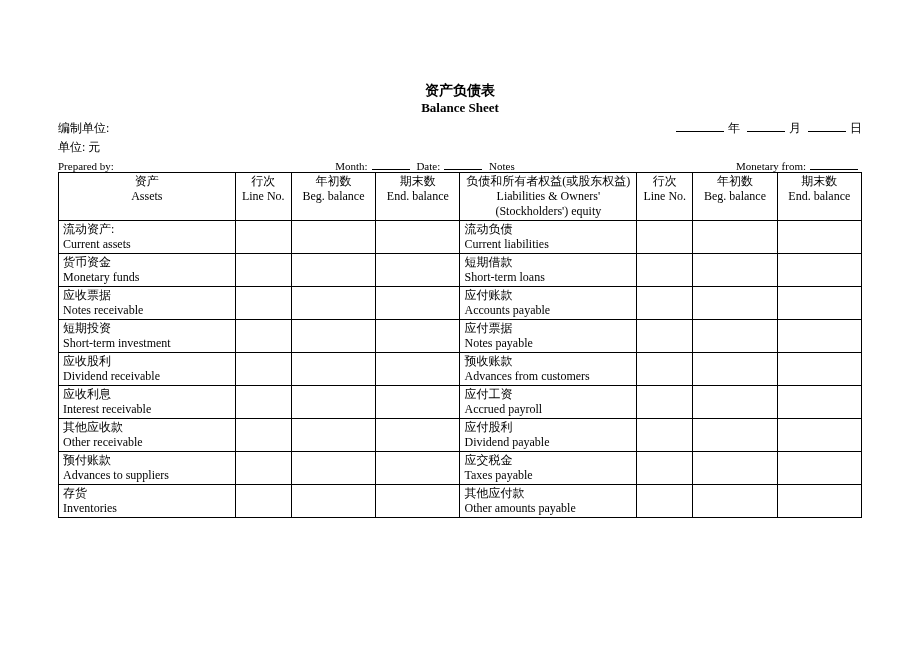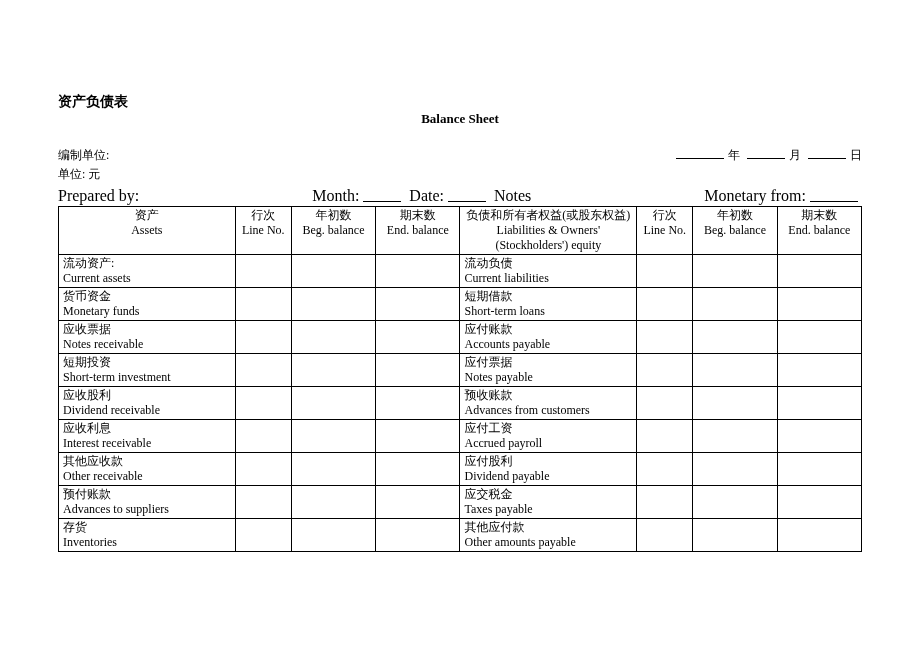--- a/index.html
+++ b/index.html
@@ -5,27 +5,27 @@
     * { box-sizing: border-box; margin: 0; padding: 0; }
     body {
       background: #fff;
       font-family: "Times New Roman", "SimSun", serif;
       font-size: 12px;
       color: #000;
       width: 920px;
       height: 651px;
       padding: 82px 58px 0 58px;
     }
-    .title { font-weight: bold; font-size: 14px; line-height: 1.3; margin-top: 11px; }
-    .subtitle { text-align: center; font-weight: bold; font-size: 13px; margin-bottom: 20px; }
+    .title { text-align: center; font-weight: bold; font-size: 14px; line-height: 1.3; }
+    .subtitle { text-align: center; font-weight: bold; font-size: 13px; margin-bottom: 4px; }
     .meta-line { display: flex; justify-content: space-between; align-items: flex-start; font-size: 12px; margin-top: 2px; }
     .meta-right { white-space: nowrap; }
     .blank { display: inline-block; border-bottom: 1px solid #000; min-width: 48px; height: 0.9em; vertical-align: baseline; margin: 0 4px; }
     .blank-sm { min-width: 38px; }
-    .line2 { display: flex; justify-content: space-between; font-size: 16px; margin-top: 4px; margin-bottom: 0; }
+    .line2 { display: flex; justify-content: space-between; font-size: 11px; margin-top: 4px; margin-bottom: 0; }
     .l2-left { flex: 0 0 auto; }
     .l2-mid { flex: 1; text-align: center; }
     .l2-right { flex: 0 0 auto; }
     table { border-collapse: collapse; width: 100%; table-layout: fixed; }
     th, td { border: 1px solid #000; font-weight: normal; font-size: 12px; padding: 1px 4px; vertical-align: top; line-height: 1.25; }
     th { text-align: center; }
     td.assets, td.liab { text-align: left; }
     col.c-wide { width: 22%; }
     col.c-line { width: 7%; }
     col.c-num { width: 10.5%; }

